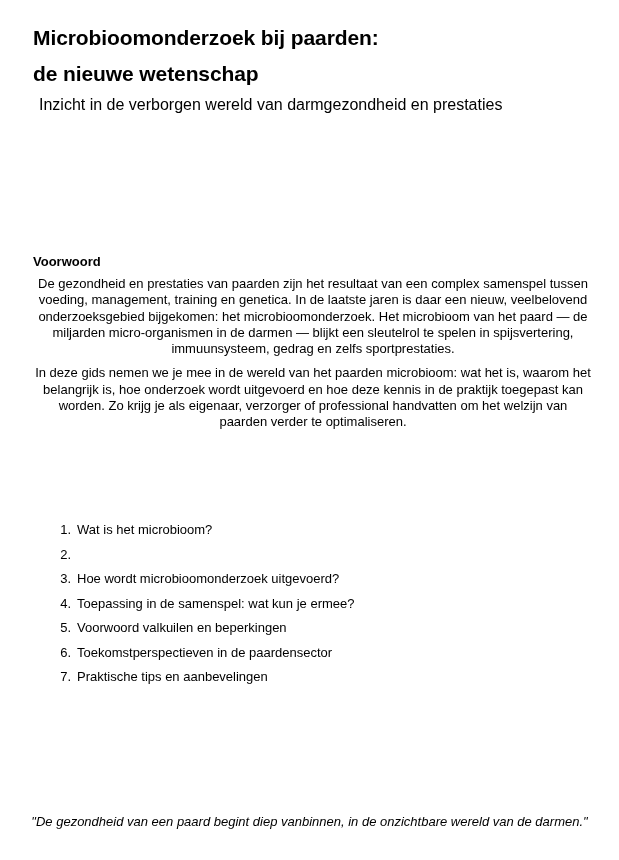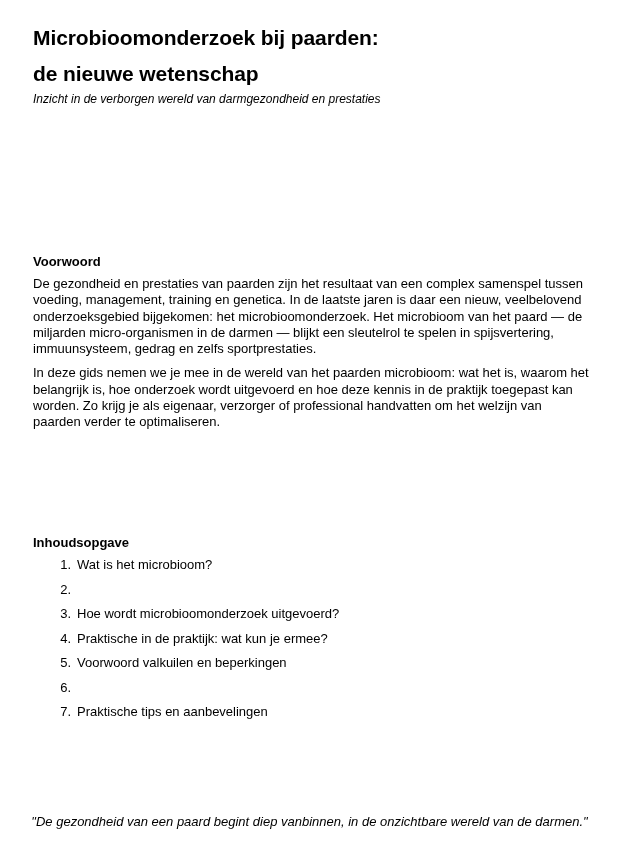--- a/index.html
+++ b/index.html
@@ -29,40 +29,40 @@
       font-size: 21px;
       font-weight: bold;
       line-height: 36px;
       letter-spacing: -0.1px;
     }
     .title span { display: block; }
     .subtitle {
       position: absolute;
       left: 33px;
       top: 91px;
-      margin: 0;
-      font-size: 12px;
-      font-style: italic;
+      margin: 6px;
+      font-size: 16px;
       line-height: 16px;
     }
     .section {
       position: absolute;
       left: 33px;
       width: 560px;
     }
     .section h2 {
       margin: 16px 0 6px 0;
       font-size: 13px;
       font-weight: bold;
       line-height: 16px;
     }
     .section p {
       margin: 0 0 8px 0;
       font-size: 13px;
       line-height: 16.3px;
+      text-align: center;
     }
     #voorwoord { top: 238px; }
     #toc { top: 519px; }
     .toc-list {
       list-style: none;
       margin: 0;
       padding: 0;
     }
     .toc-list li {
       display: flex;
@@ -107,49 +107,49 @@
 
   <p class="subtitle">Inzicht in de verborgen wereld van darmgezondheid en prestaties</p>
 
   <section class="section" id="voorwoord">
     <h2>Voorwoord</h2>
     <p>De gezondheid en prestaties van paarden zijn het resultaat van een complex samenspel tussen voeding, management, training en genetica. In de laatste jaren is daar een nieuw, veelbelovend onderzoeksgebied bijgekomen: het microbioomonderzoek. Het microbioom van het paard — de miljarden micro-organismen in de darmen — blijkt een sleutelrol te spelen in spijsvertering, immuunsysteem, gedrag en zelfs sportprestaties.</p>
     <p>In deze gids nemen we je mee in de wereld van het paarden microbioom: wat het is, waarom het belangrijk is, hoe onderzoek wordt uitgevoerd en hoe deze kennis in de praktijk toegepast kan worden. Zo krijg je als eigenaar, verzorger of professional handvatten om het welzijn van paarden verder te optimaliseren.</p>
   </section>
 
   <section class="section" id="toc">
-    <h2>Inhoudsopgave</h2>
     <ol class="toc-list">
       <li>
         <span class="toc-num-wrap">1.</span>
           <span class="toc-gap"></span>
         <span class="toc-text">Wat is het microbioom?</span>
       </li>
       <li>
         <span class="toc-num-wrap">2.</span>
           <span class="toc-gap"></span>
       </li>
       <li>
         <span class="toc-num-wrap">3.</span>
           <span class="toc-gap"></span>
         <span class="toc-text">Hoe wordt microbioomonderzoek uitgevoerd?</span>
       </li>
       <li>
         <span class="toc-num-wrap">4.</span>
           <span class="toc-gap"></span>
-        <span class="toc-text">Praktische in de praktijk: wat kun je ermee?</span>
+        <span class="toc-text">Toepassing in de samenspel: wat kun je ermee?</span>
       </li>
       <li>
         <span class="toc-num-wrap">5.</span>
           <span class="toc-gap"></span>
         <span class="toc-text">Voorwoord valkuilen en beperkingen</span>
       </li>
       <li>
         <span class="toc-num-wrap">6.</span>
           <span class="toc-gap"></span>
+        <span class="toc-text">Toekomstperspectieven in de paardensector</span>
       </li>
       <li>
         <span class="toc-num-wrap">7.</span>
           <span class="toc-gap"></span>
         <span class="toc-text">Praktische tips en aanbevelingen</span>
       </li>
     </ol>
   </section>
 
   <p class="quote">"De gezondheid van een paard begint diep vanbinnen, in de onzichtbare wereld van de darmen."</p>

